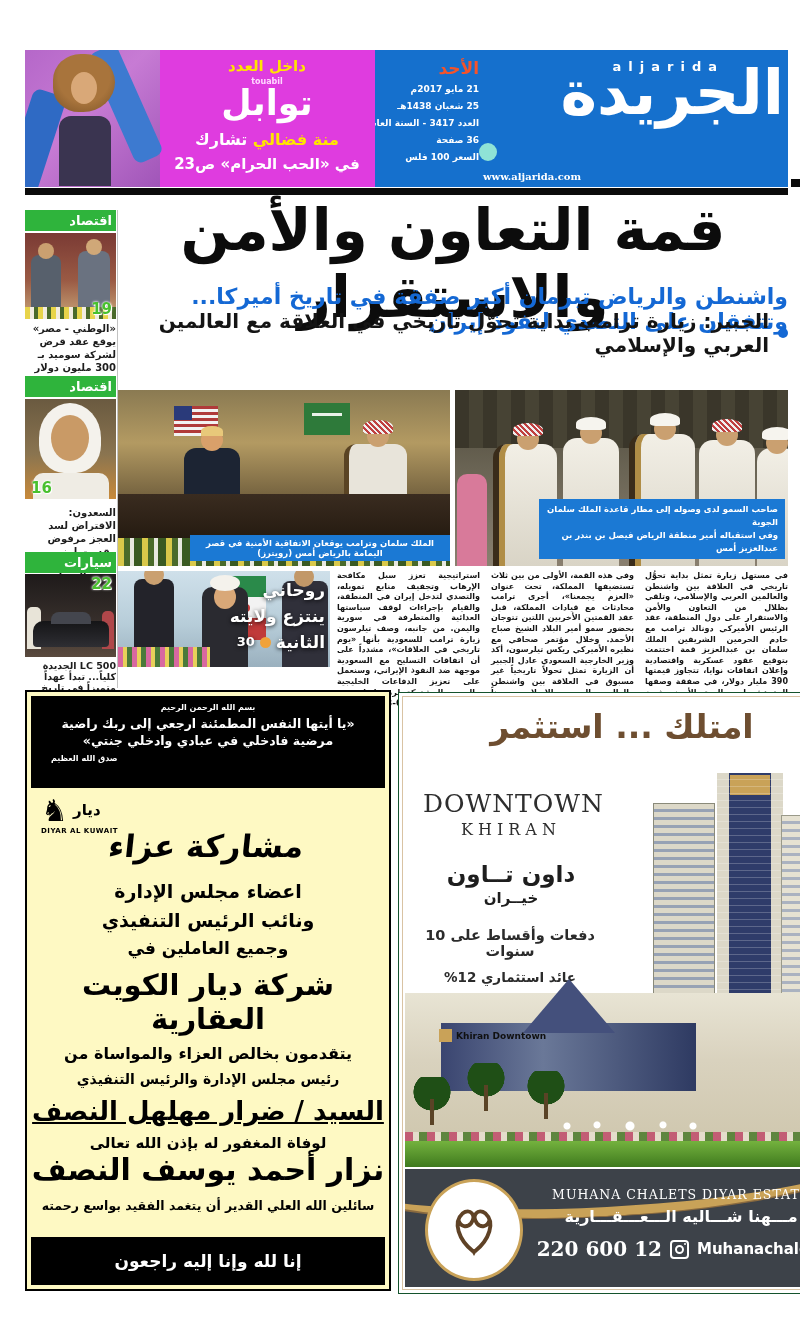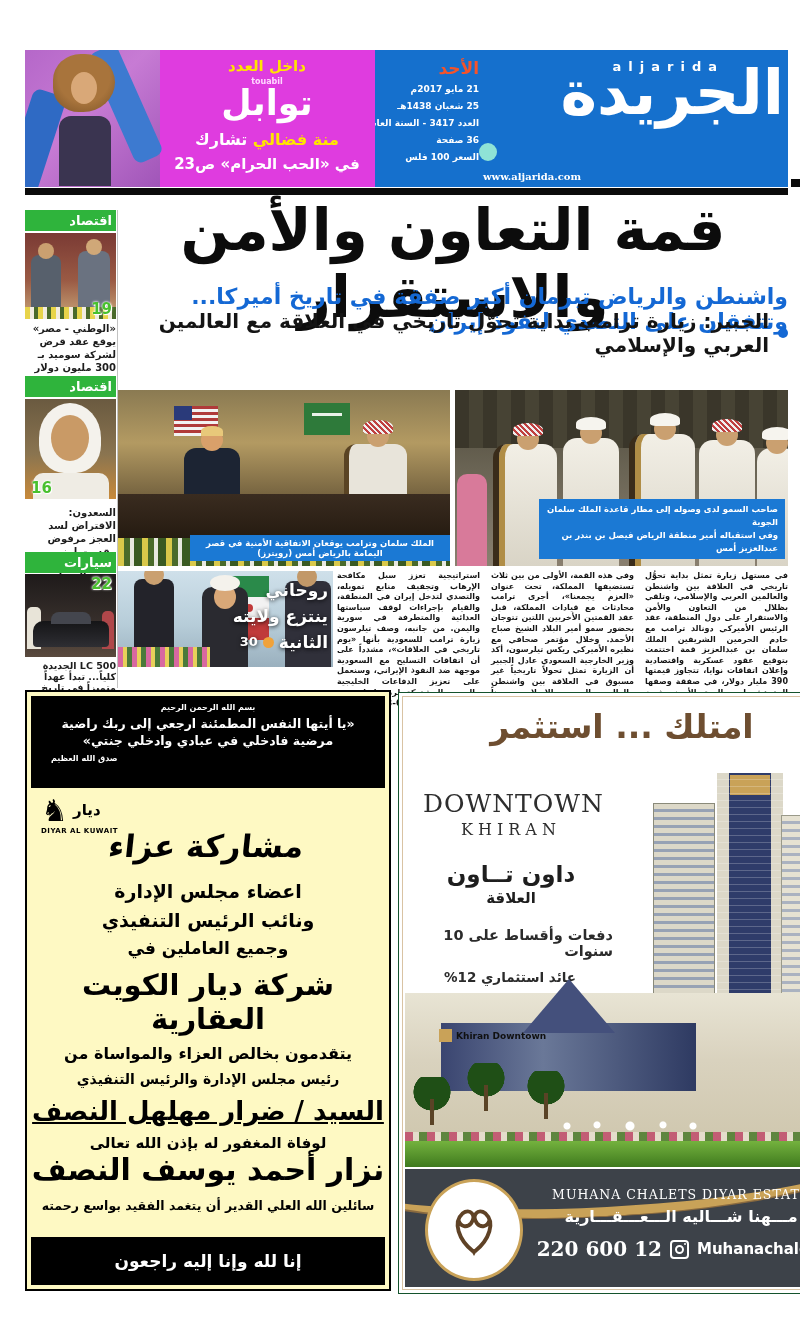--- a/index.html
+++ b/index.html
@@ -72,22 +72,22 @@
   .royal{position:absolute;bottom:0;background:linear-gradient(180deg,#f2efe6,#d9d4c6);border-radius:14px 14px 0 0;}
   .royal::before{content:"";position:absolute;left:50%;margin-left:-11px;top:-16px;width:22px;height:22px;border-radius:50%;background:#caa070;}
   .royal::after{content:"";position:absolute;left:50%;margin-left:-15px;top:-21px;width:30px;height:13px;border-radius:50% 50% 20% 20%;background:#f6f4ee;}
   .royal.red::after{background:repeating-linear-gradient(45deg,#c04040 0 2px,#f0f0f0 2px 4px);}
   .royal.bisht{border-left:6px solid #3a2c1a;box-shadow:inset 6px 0 0 #b08d46;}
   .pinkfig{position:absolute;left:2px;bottom:0;width:30px;height:92px;background:#d87a9a;border-radius:10px 10px 0 0;}
   .capR{position:absolute;right:3px;bottom:7px;width:232px;background:#1b79d4;color:#fff;font-size:8.5px;font-weight:700;
         direction:rtl;text-align:right;padding:4px 7px;line-height:13px;}
 
   
-  .rouhani{left:118px;top:571px;width:174px;height:96px;overflow:hidden;
-           background:linear-gradient(180deg,#cfe0ea 0,#b7cdd9 55%,#9ab0be 100%);padding-left:41px;}
+  .rouhani{left:118px;top:571px;width:212px;height:96px;overflow:hidden;
+           background:linear-gradient(180deg,#cfe0ea 0,#b7cdd9 55%,#9ab0be 100%);}
   .iran-flag{position:absolute;right:64px;top:5px;width:40px;height:64px;
              background:linear-gradient(180deg,#2a8a4a 0 33%,#f2f2f2 33% 66%,#c03a3a 66%);}
   .iran-flag::after{content:"";position:absolute;left:16px;top:28px;width:8px;height:8px;border-radius:50%;background:#c03a3a;}
   .rou-fig{position:absolute;left:84px;top:16px;width:46px;height:80px;background:#2a2a30;border-radius:10px 10px 0 0;}
   .rou-fig::before{content:"";position:absolute;left:12px;top:-2px;width:22px;height:24px;border-radius:50%;background:#d9a878;}
   .rou-fig::after{content:"";position:absolute;left:8px;top:-12px;width:30px;height:16px;border-radius:50%;background:#f4f2ec;}
   .aide1{position:absolute;left:16px;top:8px;width:40px;height:88px;background:#23232a;border-radius:8px 8px 0 0;}
   .aide1::before{content:"";position:absolute;left:10px;top:-14px;width:20px;height:20px;border-radius:50%;background:#caa070;}
   .aide2{position:absolute;right:2px;top:10px;width:46px;height:86px;background:#30303a;border-radius:8px 8px 0 0;}
   .aide2::before{content:"";position:absolute;left:12px;top:-14px;width:20px;height:20px;border-radius:50%;background:#c29868;}
@@ -158,21 +158,21 @@
   .re{left:398px;top:692px;width:448px;height:602px;border:1px solid #14532d;box-sizing:border-box;background:#fff;overflow:hidden;}
   .re-inner{position:absolute;inset:3px;border:1px solid #d9c3a3;pointer-events:none;}
   .re-head{position:absolute;top:14px;left:0;right:0;text-align:center;font-size:33px;font-weight:900;color:#6e4e30;direction:rtl;}
   .re-en{position:absolute;left:24px;top:96px;width:176px;text-align:center;font-family:"DejaVu Serif",serif;color:#2e2e2e;}
   .re-en1{font-size:25px;letter-spacing:1px;}
   .re-en2{font-size:16px;letter-spacing:5px;margin-top:2px;}
   .re-ar{position:absolute;left:24px;top:168px;width:176px;text-align:center;direction:rtl;color:#1e1e1e;}
   .re-ar1{font-size:23px;font-weight:900;}
   .re-ar2{font-size:15px;font-weight:800;margin-top:2px;}
   .re-offer{position:absolute;left:8px;top:234px;width:206px;text-align:center;direction:rtl;}
-  .o1{font-size:14.5px;font-weight:900;color:#2b2b2b;text-align:right;}
+  .o1{font-size:14.5px;font-weight:900;color:#2b2b2b;}
   .o2{font-size:13.5px;font-weight:700;color:#2b2b2b;margin-top:10px;}
   .re-tower{position:absolute;right:10px;top:80px;width:188px;height:368px;}
   .t1{position:absolute;right:120px;top:30px;width:60px;height:338px;border:1px solid #8a8a7a;
       background:repeating-linear-gradient(180deg,#dcd8c8 0 5px,#97a2b4 5px 8px);}
   .t2{position:absolute;right:52px;top:0;width:66px;height:368px;
       background:linear-gradient(90deg,#dcd8c8 0 12px,#2f3c6a 12px 54px,#dcd8c8 54px);}
   .t2::before{content:"";position:absolute;left:13px;top:2px;width:40px;height:20px;background:#c9a258;}
   .t2::after{content:"";position:absolute;inset:0;background:repeating-linear-gradient(180deg,transparent 0 6px,rgba(255,255,255,.22) 6px 7px);}
   .t3{position:absolute;right:0;top:42px;width:52px;height:326px;border:1px solid #9a9a8a;
       background:repeating-linear-gradient(180deg,#e6e2d2 0 5px,#aab2c0 5px 8px);}
@@ -383,21 +383,21 @@
       <div class="t1"></div>
       <div class="t2"></div>
       <div class="t3"></div>
     </div>
     <div class="re-en">
       <div class="re-en1">DOWNTOWN</div>
       <div class="re-en2">KHIRAN</div>
     </div>
     <div class="re-ar">
       <div class="re-ar1">داون تــاون</div>
-      <div class="re-ar2">العلاقة</div>
+      <div class="re-ar2">خيــران</div>
     </div>
     <div class="re-offer">
       <div class="o1">دفعات وأقساط على 10 سنوات</div>
       <div class="o2">عائد استثماري 12%</div>
     </div>
     <div class="re-scene">
       <div class="glass"></div>
       <div class="pyr"></div>
       <div class="sign">
         <span class="sq"></span>

